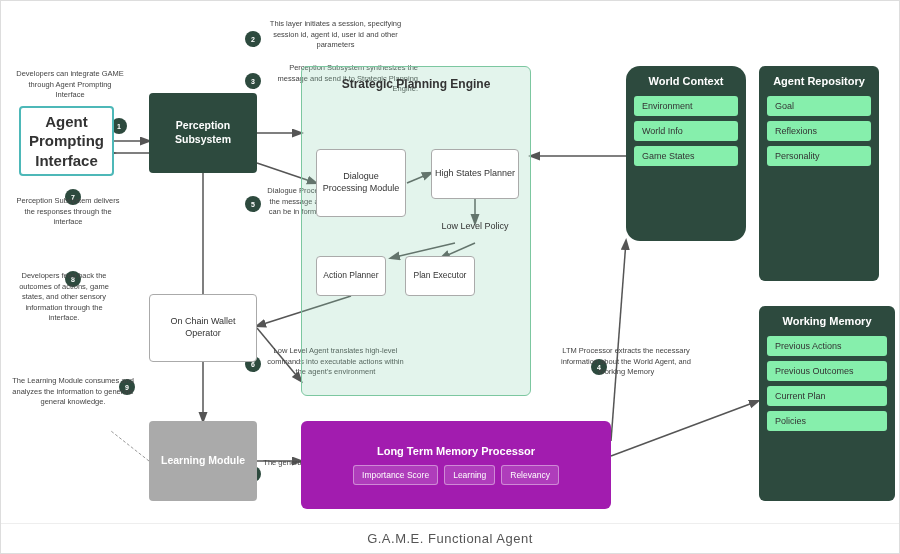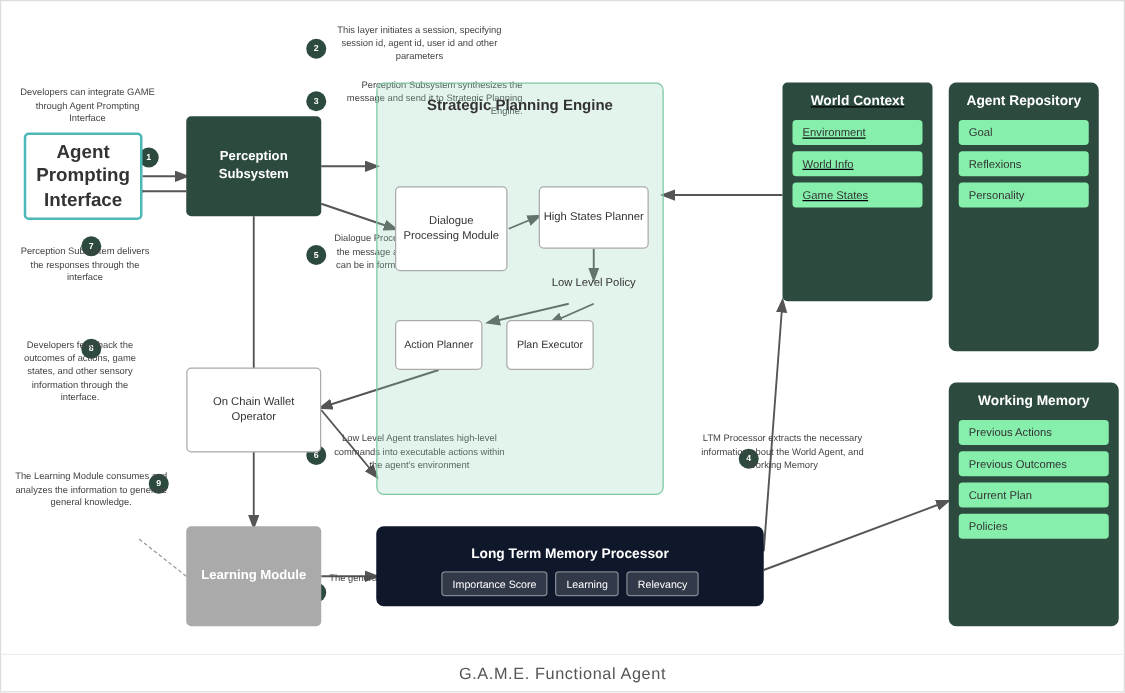--- a/index.html
+++ b/index.html
@@ -194,27 +194,27 @@
       font-size: 9px;
       color: #333;
       line-height: 1.3;
       padding: 5px;
     }
 
     
     .ltm-processor {
       position: absolute;
       left: 300px; top: 420px;
-      width: 310px; height: 64px;
-      background: #0f172a;
+      width: 310px; height: 88px;
+      background: #a21caf;
       border-radius: 6px;
       display: flex;
       flex-direction: column;
       align-items: center;
-      justify-content: flex-end;
+      justify-content: center;
       padding: 8px;
     }
     .ltm-title {
       color: white;
       font-size: 11px;
       font-weight: 700;
       text-align: center;
       margin-bottom: 8px;
     }
     .ltm-items {
@@ -248,23 +248,22 @@
       line-height: 1.3;
       padding: 6px;
     }
 
     
     .world-context {
       position: absolute;
       left: 625px; top: 65px;
       width: 120px; height: 175px;
       background: #2d4a3e;
-      border-radius: 4px;
+      border-radius: 14px;
       padding: 8px;
-      text-decoration: underline;
     }
     .section-title {
       color: white;
       font-size: 11px;
       font-weight: 700;
       text-align: center;
       margin-bottom: 8px;
       line-height: 1.3;
     }
     .section-item {

